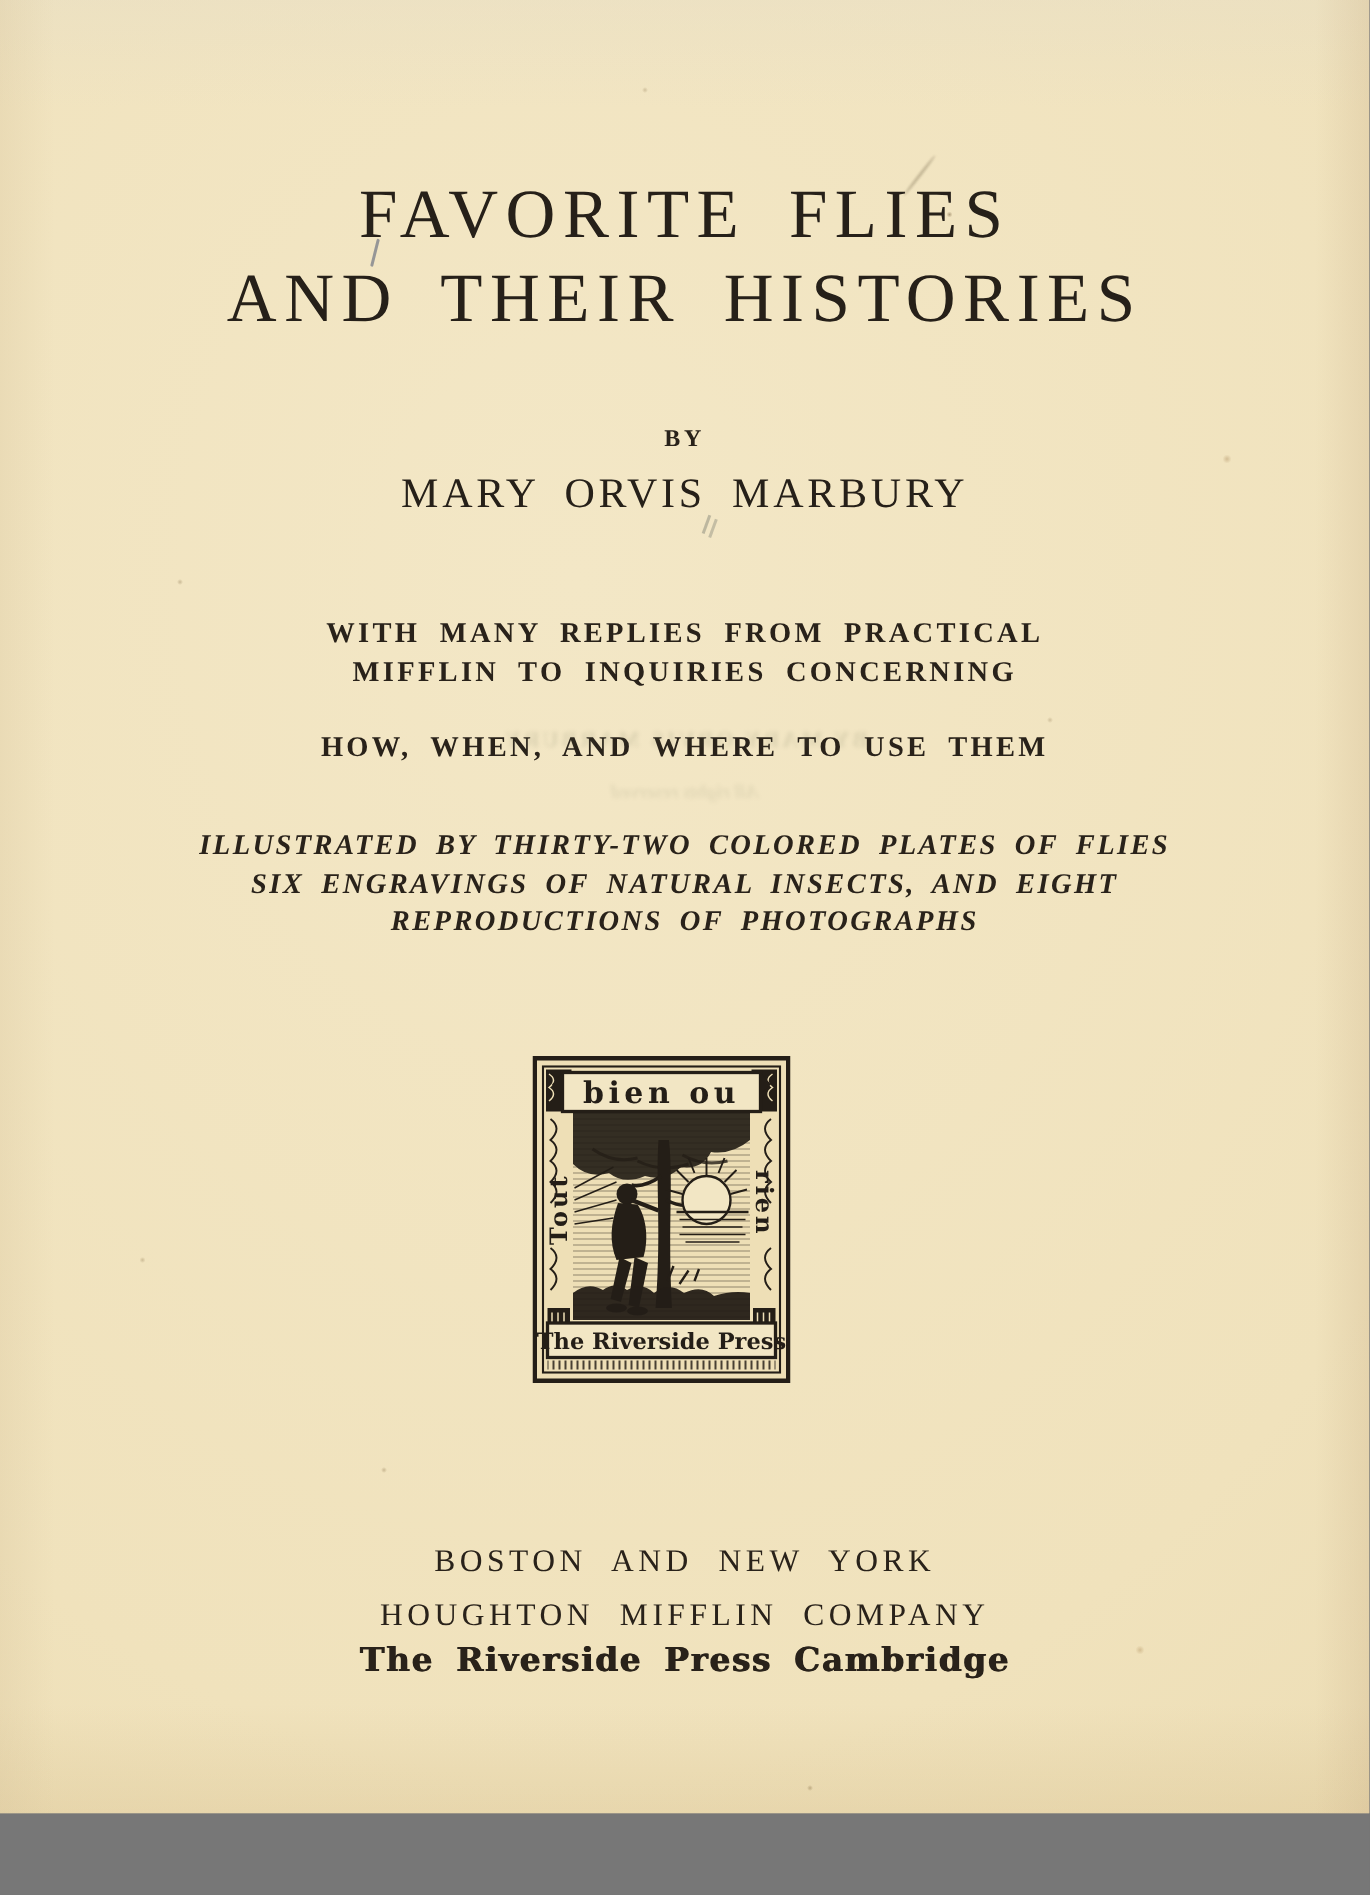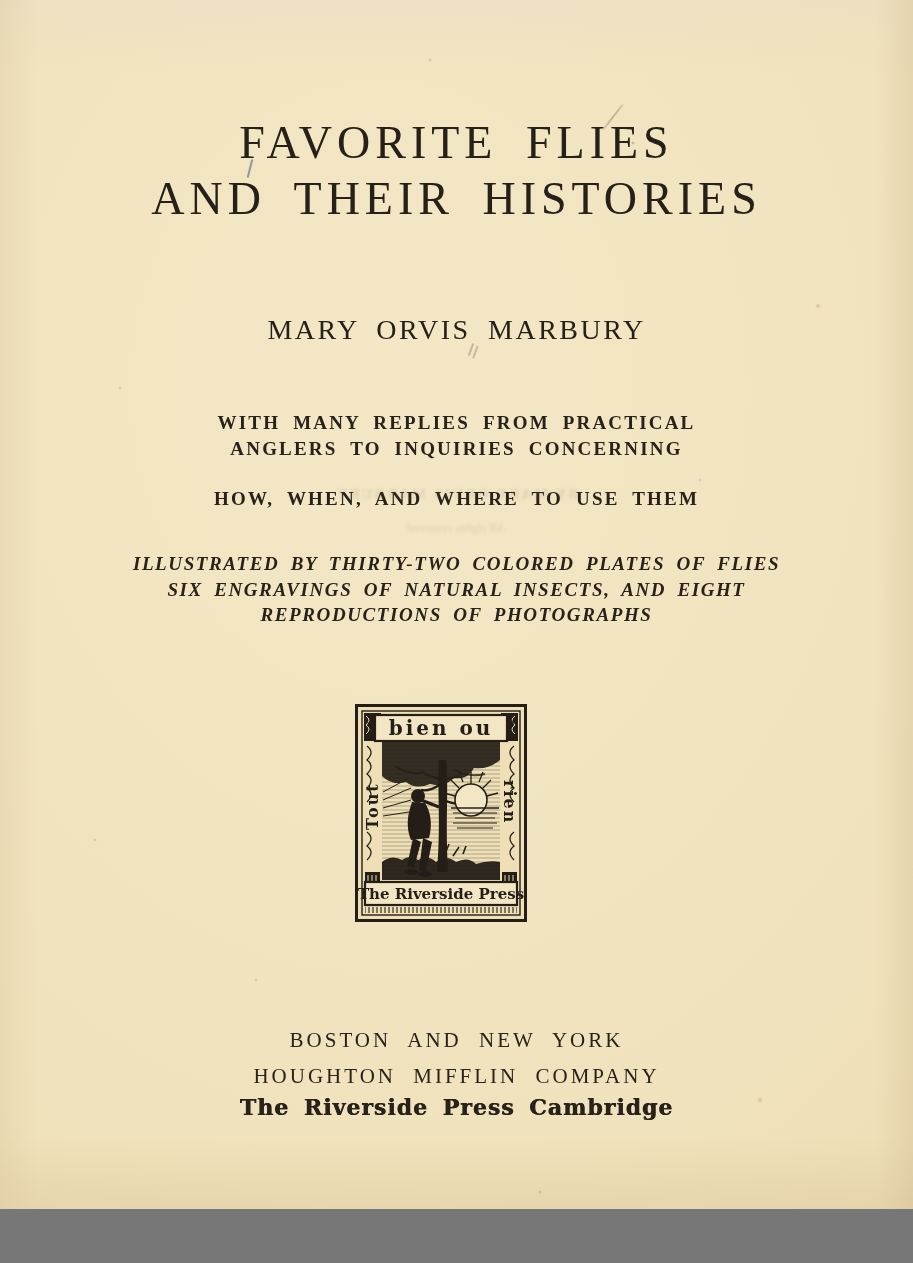--- a/index.html
+++ b/index.html
@@ -69,25 +69,26 @@
 </head>
 <body>
 
 <div class="scan">
 
   <div class="line title-line" id="title1">FAVORITE FLIES</div>
   <div class="line title-line" id="title2">AND THEIR HISTORIES</div>
   <div class="pen-mark"></div>
   <div class="crease"></div>
 
+  <div class="line by">BY</div>
   <div class="line author">MARY ORVIS MARBURY</div>
   <div class="stray-mark"></div>
 
   <div class="line subtitle-line" id="sub1">WITH MANY REPLIES FROM PRACTICAL</div>
-  <div class="line subtitle-line" id="sub2">ANGLERS TO INQUIRIES CONCERNING</div>
+  <div class="line subtitle-line" id="sub2">MIFFLIN TO INQUIRIES CONCERNING</div>
   <div class="line subtitle-line" id="sub3">HOW, WHEN, AND WHERE TO USE THEM</div>
 
   <div class="line show-through" id="ghost1">BY MARY ORVIS MARBURY</div>
   <div class="line show-through" id="ghost2">All rights reserved</div>
 
   <div class="line illus-line" id="ill1">ILLUSTRATED BY THIRTY-TWO COLORED PLATES OF FLIES</div>
   <div class="line illus-line" id="ill2">SIX ENGRAVINGS OF NATURAL INSECTS, AND EIGHT</div>
   <div class="line illus-line" id="ill3">REPRODUCTIONS OF PHOTOGRAPHS</div>
 
   <svg class="emblem" viewBox="0 0 172 218" xmlns="http://www.w3.org/2000/svg">

